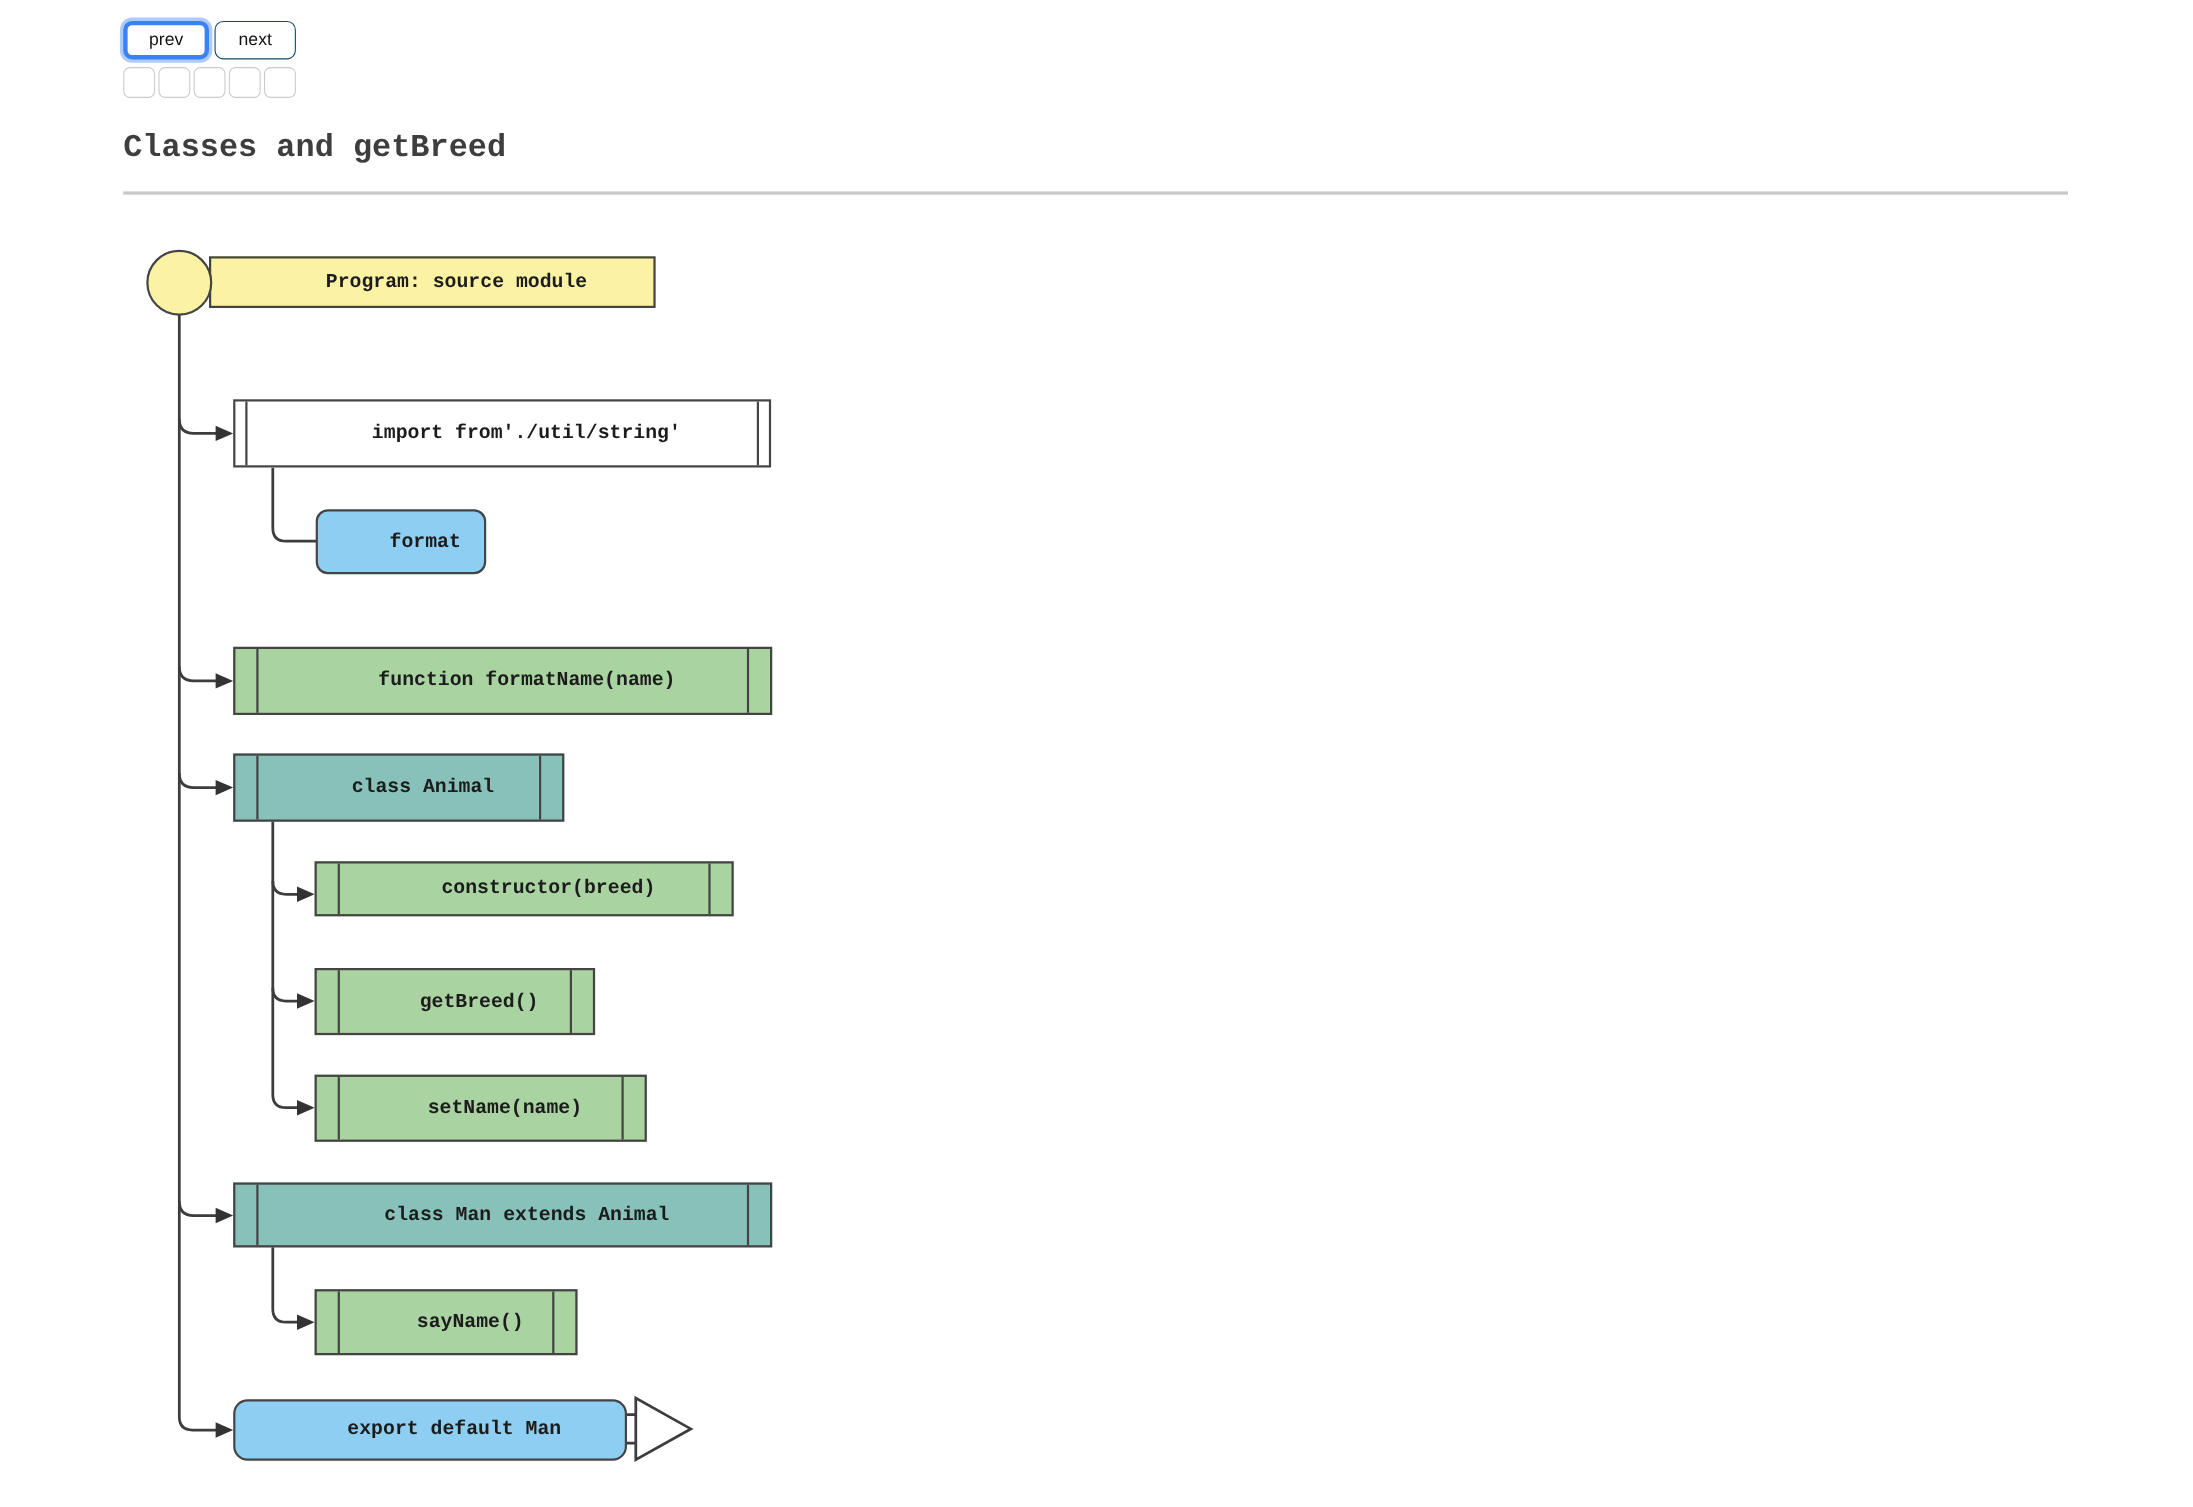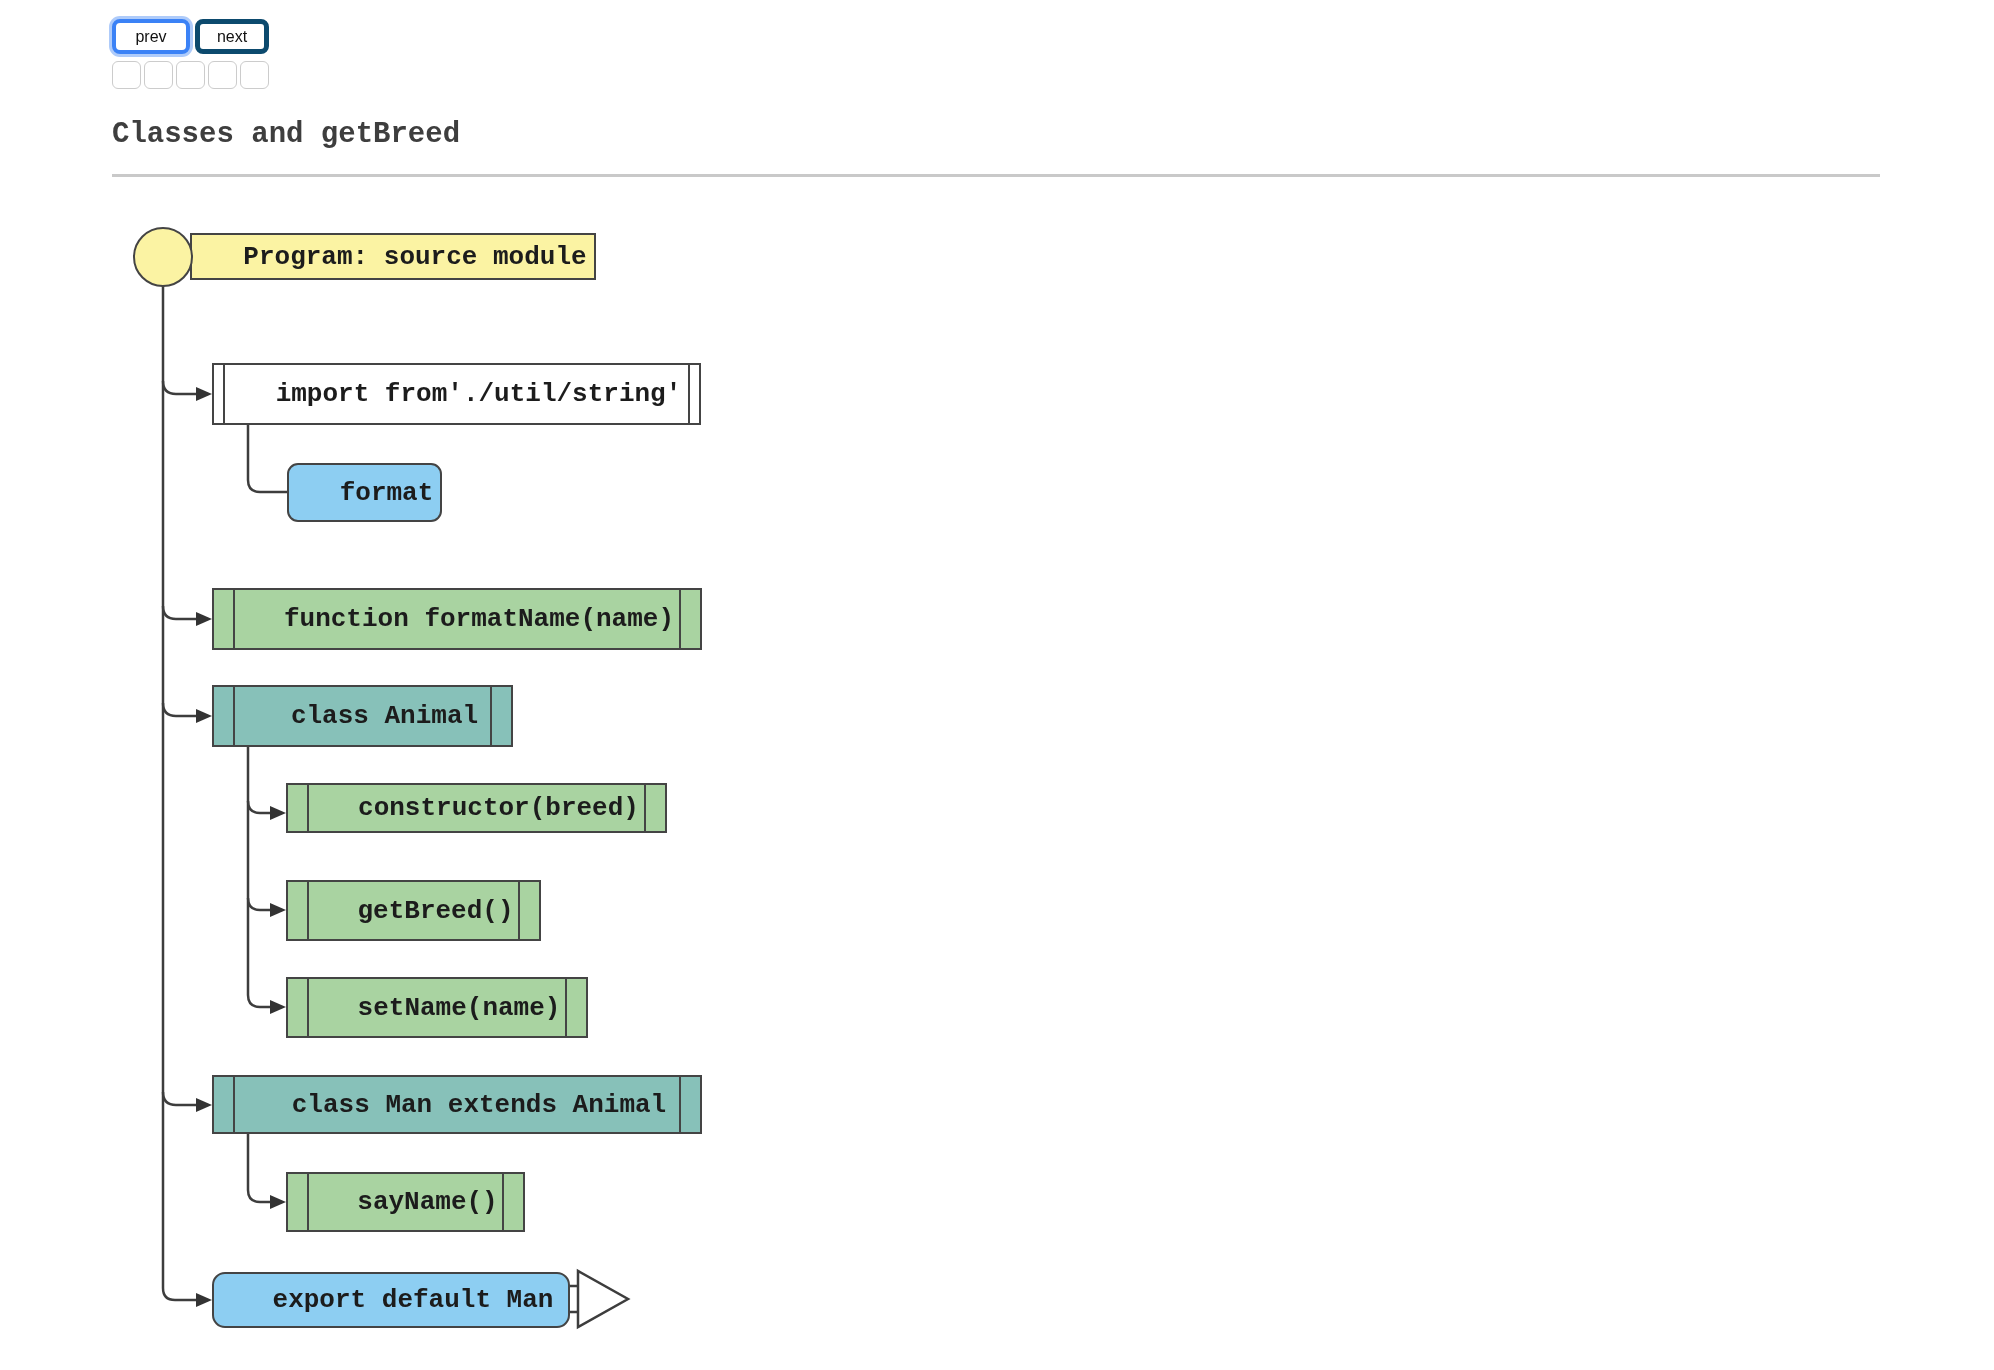--- a/index.html
+++ b/index.html
@@ -3,21 +3,21 @@
 <meta charset="utf-8">
 <style>
   html,body{margin:0;padding:0;background:#ffffff;}
   body{
     width:1994px;height:1370px;position:relative;overflow:hidden;
     font-family:"Liberation Sans", sans-serif;
   }
   
   .toolbar-btn{
     position:absolute;top:19px;height:35px;background:#ffffff;
-    border:5px solid #0c4a6e;border-radius:8px;
+    border:1px solid #0c4a6e;border-radius:8px;
     font-family:"Liberation Sans", sans-serif;font-size:16px;color:#111;
     display:flex;align-items:center;justify-content:center;cursor:pointer;
   }
   #btn-prev{left:112px;width:78px;border:4px solid #3b82f6;box-shadow:0 0 0 3px #aecbfa;}
   #btn-next{left:195px;width:74px;}
   .pager{position:absolute;left:112px;top:61px;display:flex;gap:3px;}
   .pager button{
     width:29px;height:28px;background:#ffffff;border:1px solid #cccccc;
     border-radius:6px;cursor:pointer;padding:0;
   }
@@ -31,21 +31,21 @@
     position:absolute;left:112px;top:174px;width:1768px;height:2.5px;
     background:#c9c9c9;border:none;margin:0;
   }
   
   .diagram{position:absolute;left:0;top:0;width:1994px;height:1370px;}
   .connector-layer{position:absolute;left:0;top:0;z-index:1;pointer-events:none;}
   .node{
     position:absolute;z-index:2;box-sizing:border-box;
     border:2.5px solid var(--stroke);
     font-family:"Liberation Mono","DejaVu Sans Mono",monospace;
-    font-size:26px;font-weight:700;color:#1c1c1c;
+    font-size:18px;font-weight:700;color:#1c1c1c;
     display:flex;align-items:center;justify-content:center;
     white-space:pre;
     padding-left:44px;
   }
   .node-root{background:var(--root-fill);}
   .node-import{background:var(--import-fill);}
   .node-function{background:var(--function-fill);}
   .node-class{background:var(--class-fill);}
   .node-rounded{border-radius:11px;}
   .node-specifier{background:var(--specifier-fill);}

